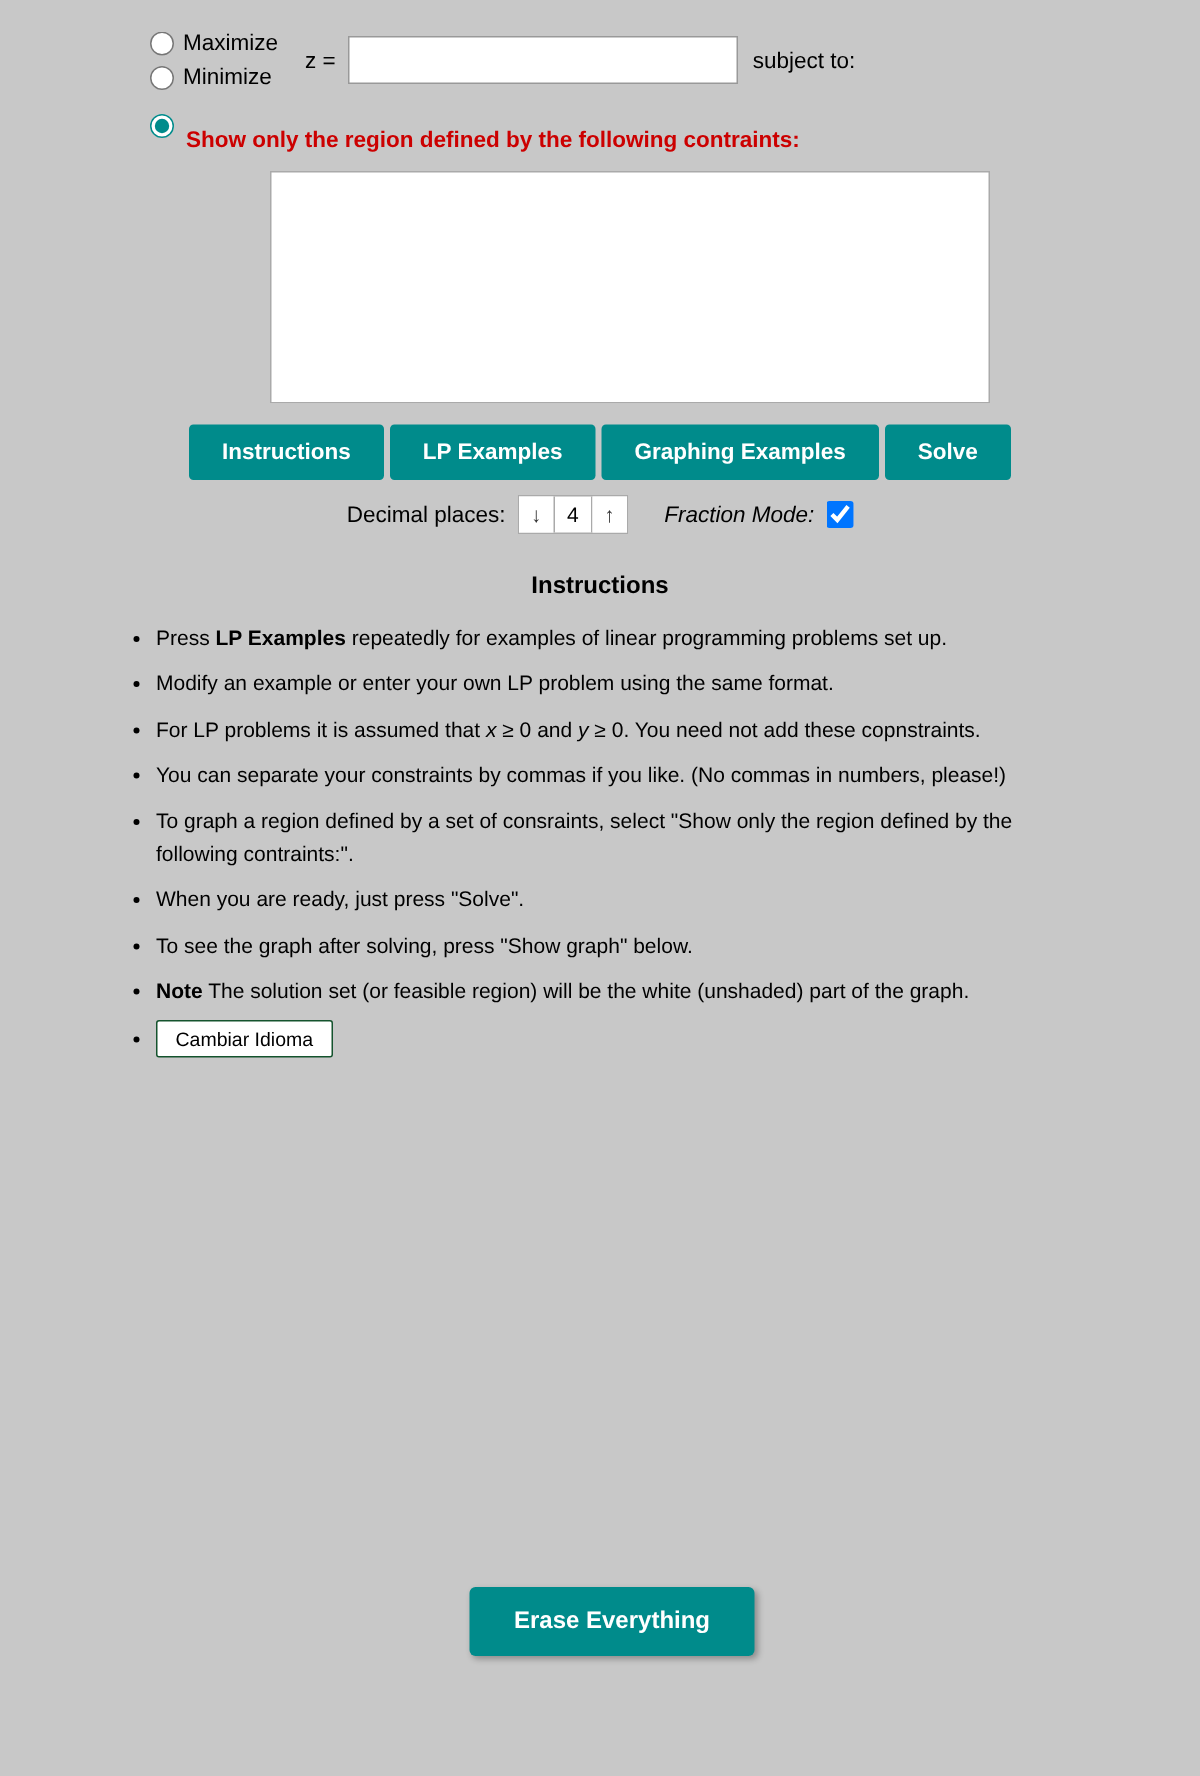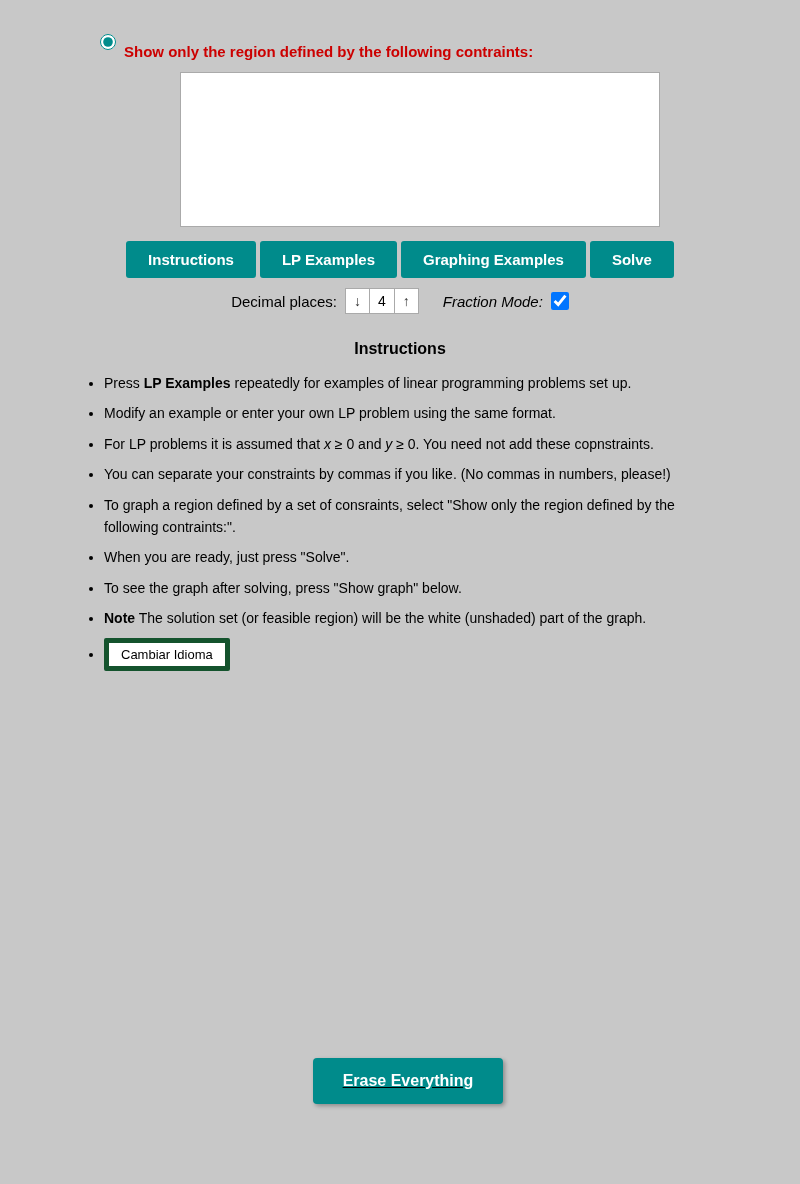--- a/index.html
+++ b/index.html
@@ -193,37 +193,36 @@
       line-height: 1.6;
     }
 
     .instructions-list li {
       margin-bottom: 8px;
       font-size: 14px;
     }
 
     .cambiar-btn {
       background: white;
-      border: 5px solid #14532d;
+      border: 1px solid #14532d;
       padding: 4px 12px;
       font-size: 13px;
       cursor: pointer;
       border-radius: 2px;
     }
 
     .bottom-buttons {
       display: flex;
       justify-content: center;
       gap: 60px;
       position: absolute;
       bottom: 80px;
       left: 16px;
       right: 0;
       padding: 0 60px;
-      text-decoration: underline;
     }
 
     .btn-teal-large {
       background-color: #008b8b;
       color: white;
       border: none;
       padding: 14px 30px;
       font-size: 16px;
       font-weight: bold;
       cursor: pointer;
@@ -238,20 +237,35 @@
     .radio-label input[type="radio"] {
       accent-color: #008b8b;
     }
   </style>
 </head>
 <body>
 
 <div class="page-container">
 
 
+  <div class="objective-row">
+    <div class="radio-group">
+      <label class="radio-label">
+        <input type="radio" name="opt" value="maximize" style="">
+        <span>Maximize</span>
+      </label>
+      <label class="radio-label">
+        <input type="radio" name="opt" value="minimize" style="">
+        <span>Minimize</span>
+      </label>
+    </div>
+    <span class="z-equals">z =</span>
+    <input type="text" class="z-input" value="" style="">
+    <span class="subject-to">subject to:</span>
+  </div>
 
   <div class="show-region-row">
     <input type="radio" name="opt" value="show_region" checked="" style="accent-color: rgb(0, 139, 139);">
     <span class="show-region-label">Show only the region defined by the following contraints:</span>
   </div>
 
   <textarea class="constraints-textarea" style=""></textarea>
 
   <div class="buttons-row">
     <button class="btn-teal">Instructions</button>

